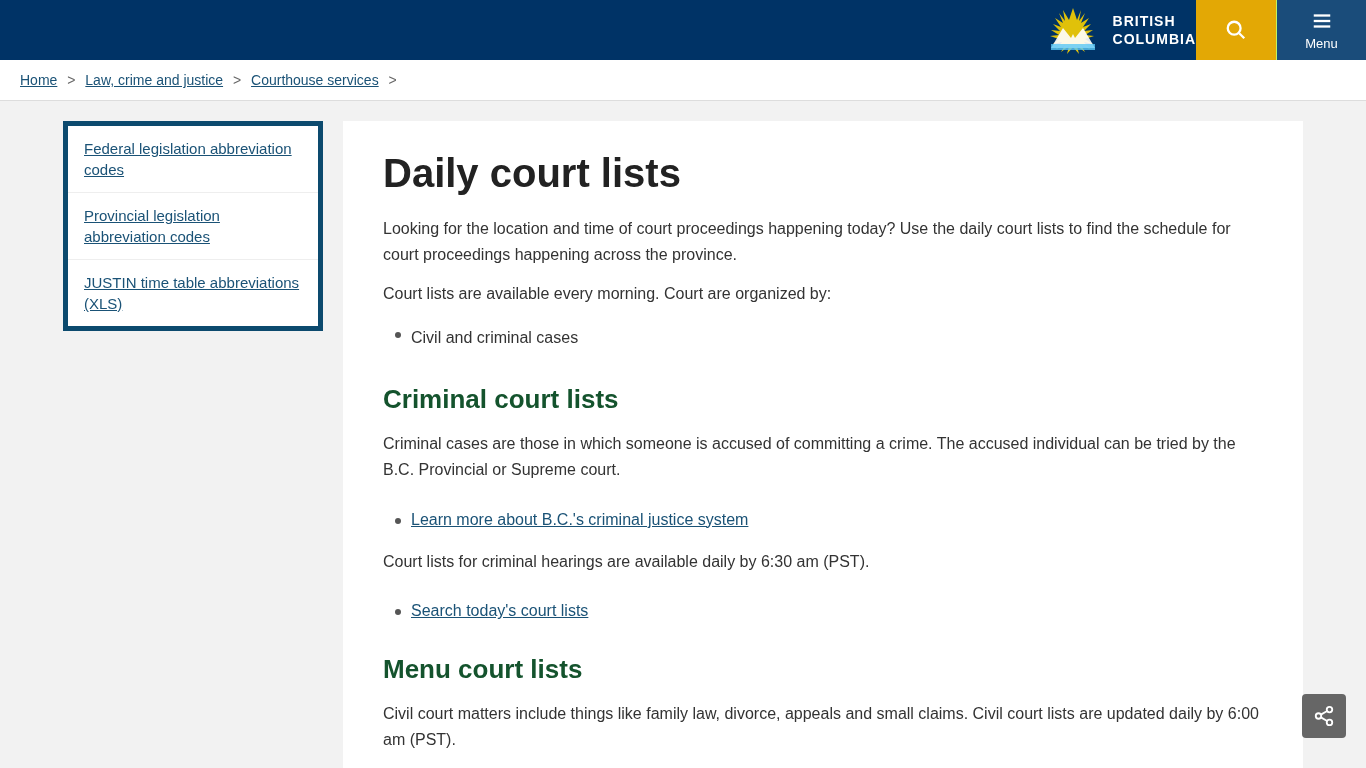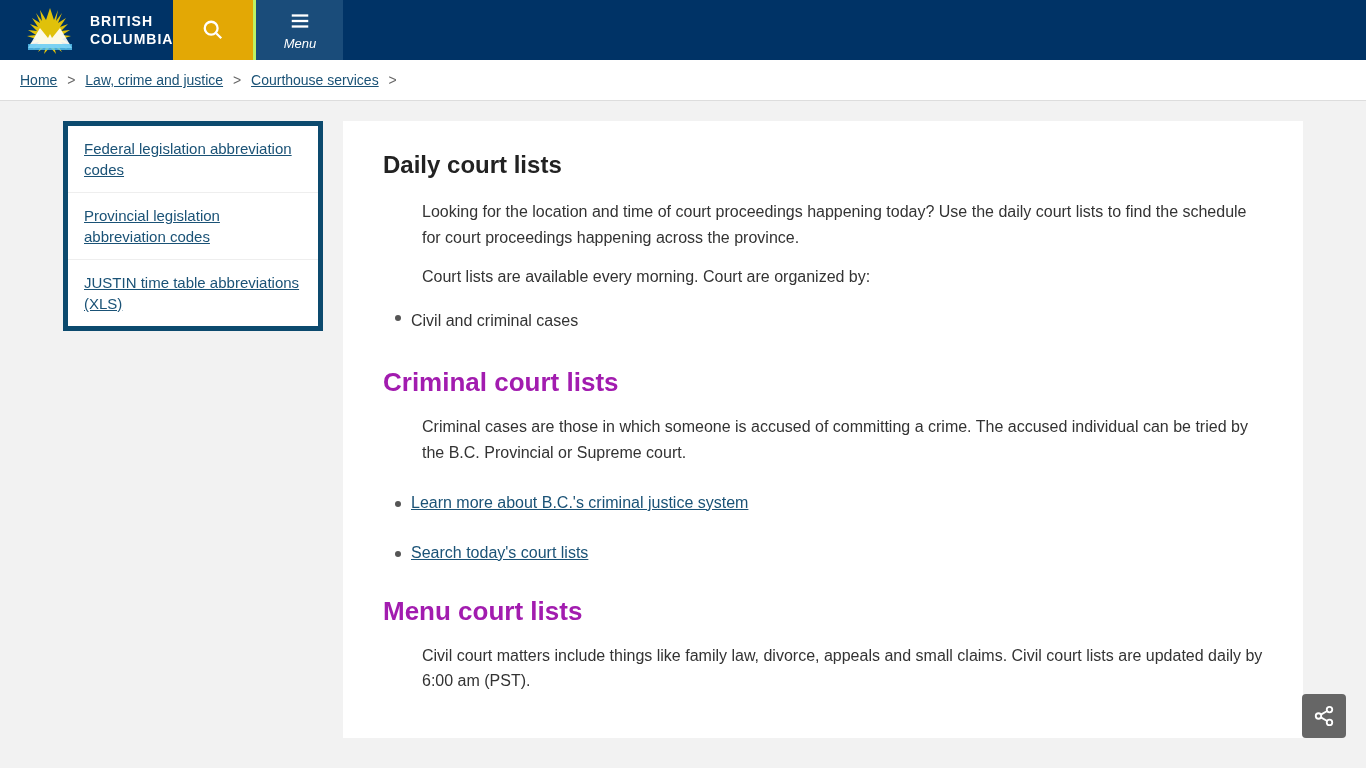--- a/index.html
+++ b/index.html
@@ -3,21 +3,21 @@
   <meta charset="utf-8">
   <style>
     * { box-sizing: border-box; margin: 0; padding: 0; }
     body { font-family: 'BC Sans', Arial, sans-serif; font-size: 16px; color: #333; background: #f2f2f2; }
 
     
     #header {
       background: #003366;
       display: flex;
       align-items: center;
-      justify-content: flex-start;
+      justify-content: flex-end;
       height: 60px;
       padding: 0;
     }
     #logo-area {
       display: flex;
       align-items: center;
       padding-left: 20px;
       height: 100%;
     }
     .bc-logo {
@@ -59,22 +59,21 @@
       font-size: 13px;
       gap: 4px;
     }
     .header-btn.search-btn {
       background: #e3a805;
       width: 80px;
     }
     .header-btn.menu-btn {
       background: #1a4c7a;
       width: 90px;
-      border-left: 3px solid #bef264;
-      font-style: italic;
+      border-left: 1px solid #bef264;
     }
     .search-icon-svg, .menu-icon-svg {
       width: 22px;
       height: 22px;
     }
 
     
     #breadcrumb {
       background: #fff;
       padding: 12px 20px;
@@ -123,38 +122,37 @@
 
     
     #main-content {
       flex: 1;
       background: #fff;
       padding: 30px 40px;
       min-height: 600px;
     }
 
     h1 {
-      font-size: 24px;
+      font-size: 40px;
       font-weight: bold;
       color: #222;
       margin-bottom: 20px;
       font-family: 'BC Sans', Arial, sans-serif;
     }
     h2 {
       font-size: 26px;
       font-weight: bold;
-      color: #a21caf;
+      color: #14532d;
       margin: 30px 0 16px 0;
     }
     p {
       margin-bottom: 14px;
       line-height: 1.6;
       color: #333;
       font-size: 16px;
-      margin-left: 39px;
     }
     ul.content-list {
       list-style: none;
       margin: 4px 0 16px 0;
       padding: 0;
     }
     ul.content-list li {
       padding: 4px 0 4px 28px;
       position: relative;
       line-height: 1.6;
@@ -285,20 +283,21 @@
     <h2>Criminal court lists</h2>
 
     <p>Criminal cases are those in which someone is accused of committing a crime.  The accused individual can be tried by the B.C. Provincial or Supreme court.</p>
 
     <ul class="link-list">
       <li>
         <a href="#">Learn more about B.C.'s criminal justice system</a>
       </li>
     </ul>
 
+    <p>Court lists for criminal hearings are available daily by 6:30 am (PST).</p>
 
     <ul class="link-list">
       <li>
         <a href="#">Search today's court lists</a>
       </li>
     </ul>
 
     <h2>Menu court lists</h2>
 
     <p>Civil court matters include things like family law, divorce, appeals and small claims.  Civil court lists are updated daily by 6:00 am (PST).</p>

